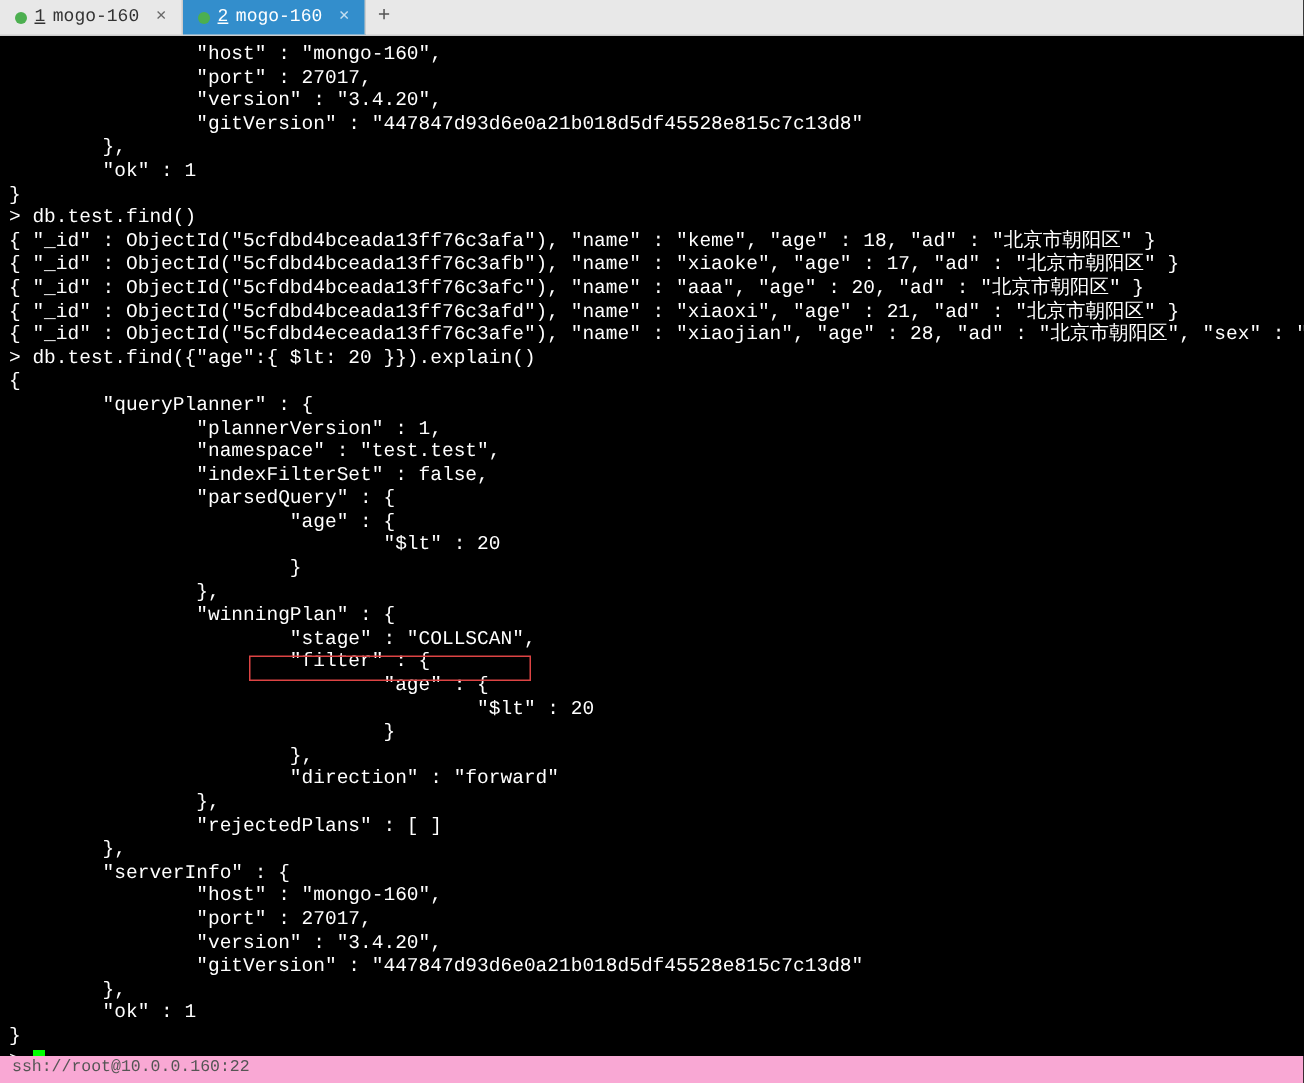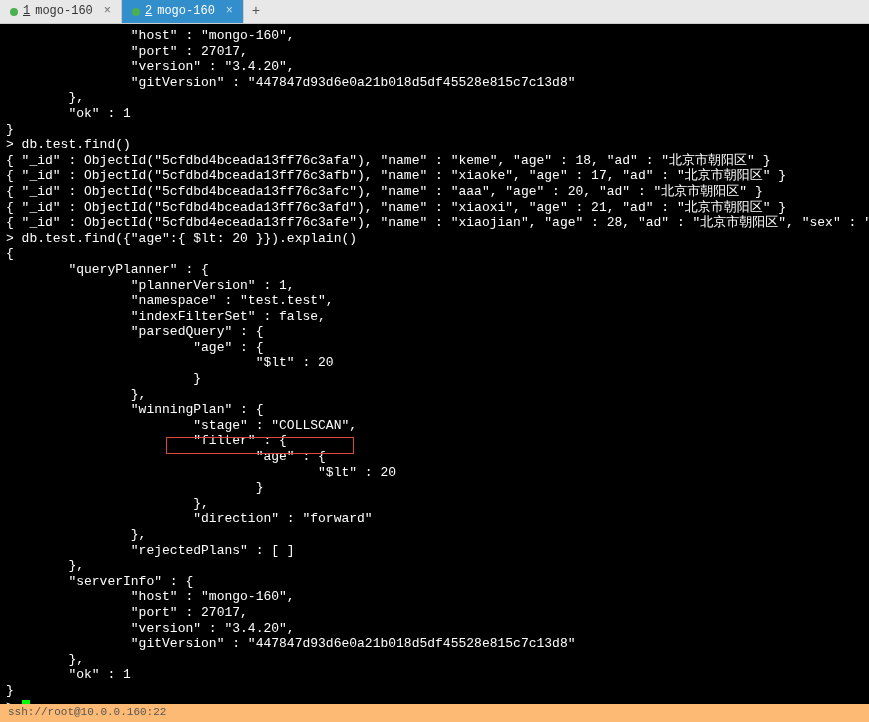--- a/index.html
+++ b/index.html
@@ -33,21 +33,21 @@
   white-space: pre; overflow: hidden; position: relative;
 }
 .highlight-box {
   position: absolute; border: 1px solid #d44; pointer-events: none;
 }
 .cursor {
   display: inline-block; width: 8px; height: 14px;
   background: #0f0; vertical-align: text-bottom;
 }
 .statusbar {
-  background: #fdba74; height: 18px; color: #555;
+  background: #f9a8d4; height: 18px; color: #555;
   font-size: 11px; padding: 2px 8px;
 }
 </style>
 </head>
 <body>
 
 <div class="tabbar">
   <div class="tab">
     <span class="dot"></span>
     <span class="tab-num">1</span>

